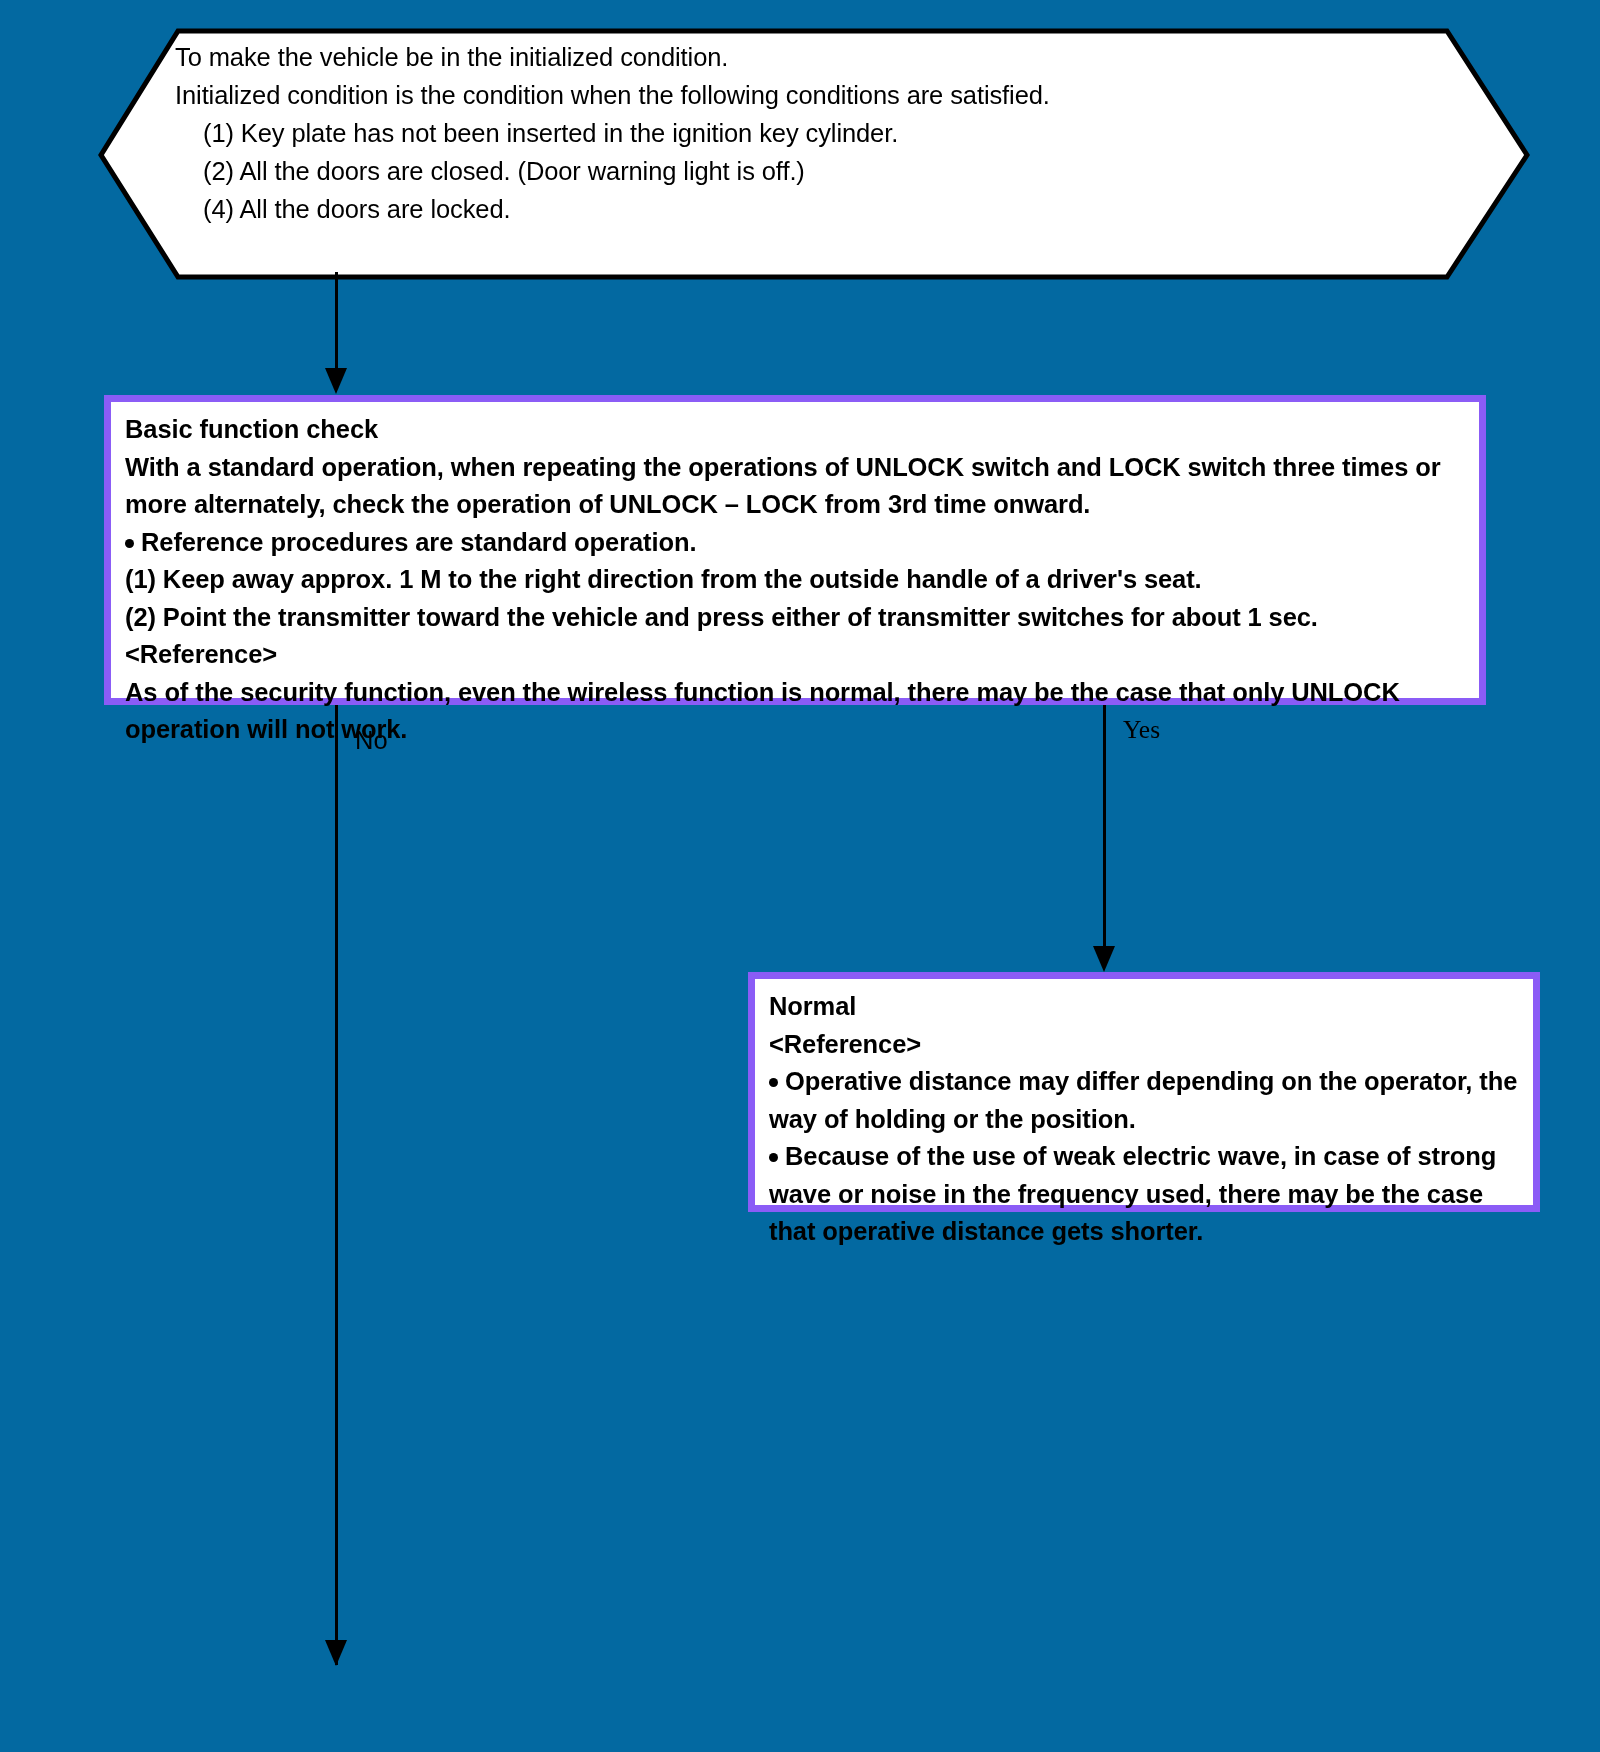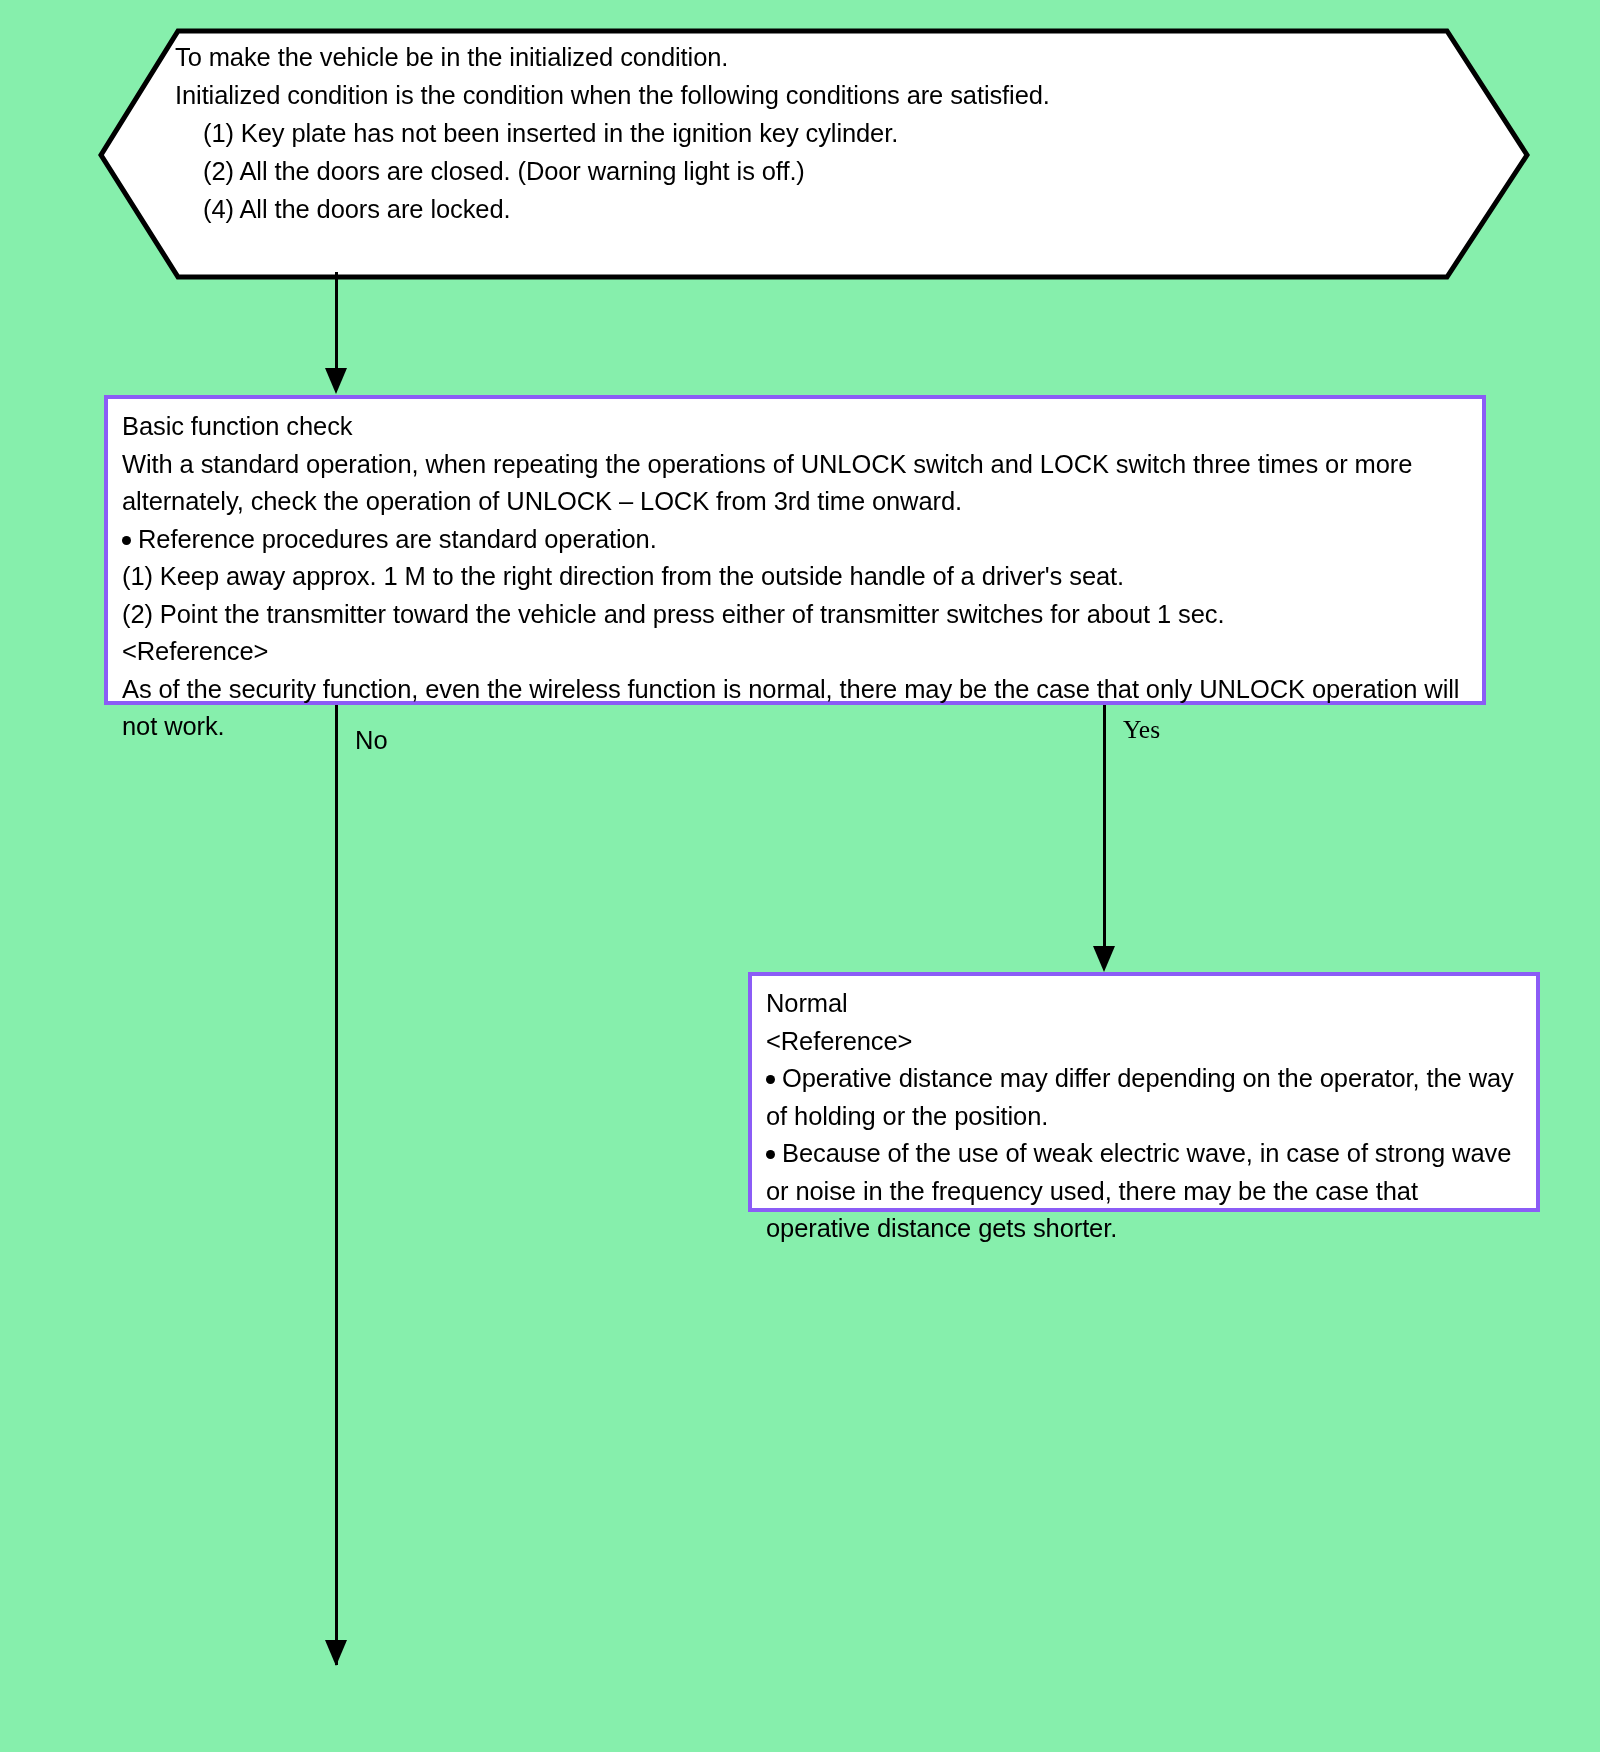--- a/index.html
+++ b/index.html
@@ -5,21 +5,21 @@
 <style>
   html, body {
     margin: 0;
     padding: 0;
     background: #ffffff;
   }
   #canvas {
     position: relative;
     width: 1600px;
     height: 1752px;
-    background: #86efac;
+    background: #0369a1;
     font-family: "Liberation Sans", sans-serif;
     color: #000000;
     overflow: hidden;
   }
 
   
   .hex-wrap {
     position: absolute;
     left: 95px;
     top: 28px;
@@ -37,22 +37,23 @@
     position: absolute;
     left: 80px;
     top: 10px;
     width: 1260px;
   }
 
   
   .box {
     position: absolute;
     background: #ffffff;
-    border: 4px solid #8b5cf6;
+    border: 7px solid #8b5cf6;
     box-sizing: border-box;
+    font-weight: bold;
   }
   #basic-box {
     left: 104px;
     top: 395px;
     width: 1382px;
     height: 310px;
   }
   #normal-box {
     left: 748px;
     top: 972px;

